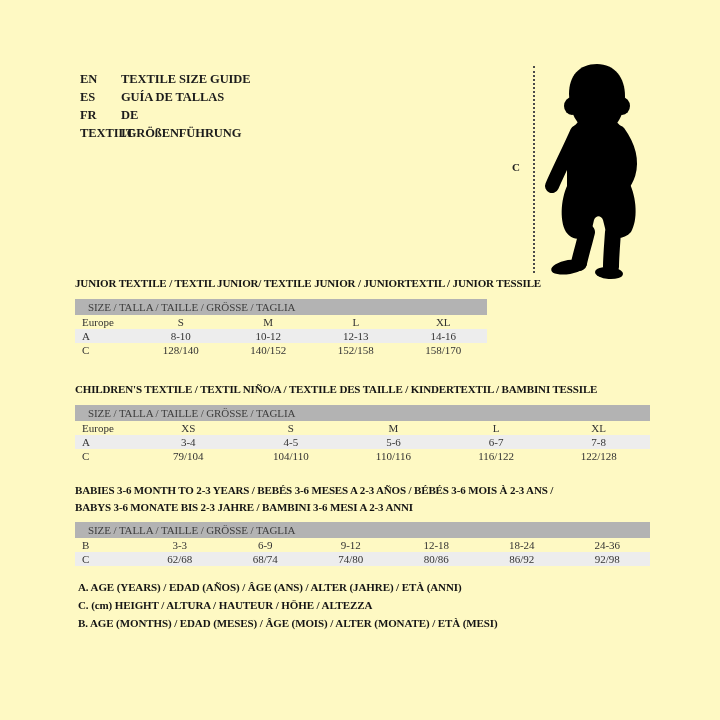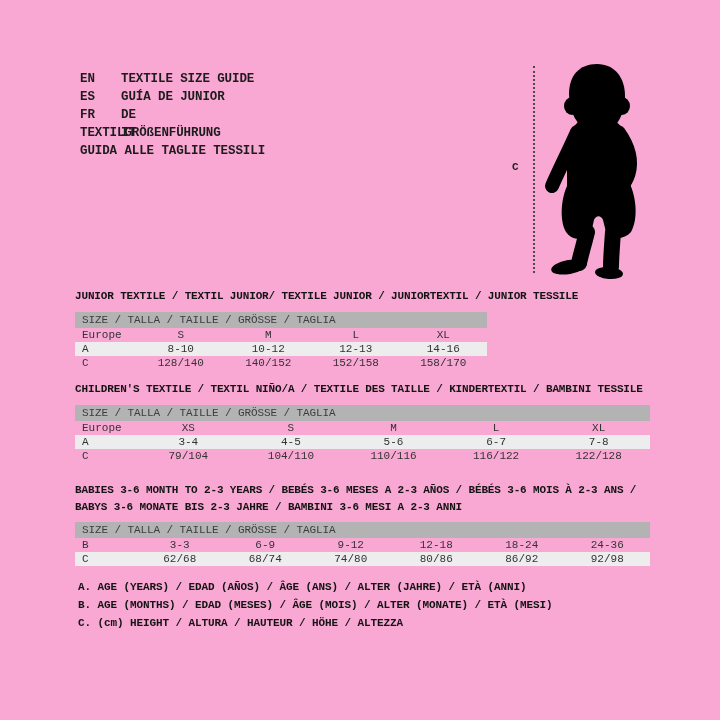--- a/index.html
+++ b/index.html
@@ -1,67 +1,66 @@
 <!DOCTYPE html>
 <html><head>
 <meta charset="utf-8">
 <style>
   html,body{margin:0;padding:0;background:#ffffff;}
-  .canvas{position:relative;width:720px;height:720px;background:#f9a8d4;overflow:hidden;
-          font-family:Liberation Mono, monospace;color:#333;}
+  .canvas{position:relative;width:720px;height:720px;background:#fef9c3;overflow:hidden;
+          font-family:Liberation Serif, serif;color:#333;}
 
   
   .lang-block{position:absolute;left:80px;top:70px;display:grid;
               grid-template-columns:41px auto;grid-auto-rows:18px;
               font-size:12.5px;font-weight:bold;color:#1c1c1c;letter-spacing:-0.1px;}
   .lang-code,.lang-label{line-height:18px;white-space:nowrap;}
 
   
   .figure{position:absolute;left:505px;top:58px;width:175px;height:228px;}
   .dotted-line{position:absolute;left:28px;top:8px;height:207px;width:0;
                border-left:2px dotted #4a4a4a;}
   .height-label{position:absolute;left:7px;top:103px;font-size:11px;font-weight:bold;color:#222;}
   .silhouette{position:absolute;left:36px;top:4px;}
 
   
   #sections .section{position:absolute;left:75px;width:600px;}
-  #sections > .section:nth-child(1){top:288px;}
+  #sections > .section:nth-child(1){top:275px;}
   #sections > .section:nth-child(2){top:381px;}
   #sections > .section:nth-child(3){top:482px;}
   .section-title{font-size:11px;font-weight:bold;color:#141414;letter-spacing:-0.15px;
                  white-space:pre-line;line-height:16.5px;margin-bottom:7px;}
   .table{width:575px;}
   #sections > .section:nth-child(1) .table{width:412px;}
   .size-bar{height:16px;line-height:16px;background:#b3b3b3;color:#3d3d3d;
-            font-size:11px;padding-left:7px;letter-spacing:-0.1px;box-sizing:border-box;}
+            font-size:11px;padding-left:13px;letter-spacing:-0.1px;box-sizing:border-box;}
   .rows > .trow{display:grid;height:14px;line-height:15.5px;font-size:11px;color:#333;}
   .rows > .trow:nth-child(2){background:#ededed;}
   .trow .cell{text-align:center;white-space:nowrap;}
   .trow .rlabel{text-align:left;padding-left:7px;}
 
   
   #legend{position:absolute;left:78px;top:578px;font-size:11px;font-weight:bold;
           color:#141414;line-height:18px;letter-spacing:-0.1px;}
   #legend .legend-line{white-space:nowrap;}
 </style>
 </head>
 <body>
 
 <div class="canvas">
 
   <div class="lang-block" id="langs">
       <div class="lang-code">EN</div>
       <div class="lang-label">TEXTILE SIZE GUIDE</div>
       <div class="lang-code">ES</div>
-      <div class="lang-label">GUÍA DE JUNIOR</div>
+      <div class="lang-label">GUÍA DE TALLAS</div>
       <div class="lang-code">FR</div>
       <div class="lang-code">DE</div>
       <div class="lang-label">TEXTILGRÖßENFÜHRUNG</div>
       <div class="lang-code">IT</div>
-      <div class="lang-label">GUIDA ALLE TAGLIE TESSILI</div>
     </div>
 
   <div class="figure">
     <div class="dotted-line"></div>
     <div class="height-label">C</div>
     <svg class="silhouette" width="118" height="218" viewBox="0 0 118 218" aria-hidden="true">
       <g fill="#000">
 
         <ellipse cx="31" cy="44" rx="8" ry="9"></ellipse>
         <ellipse cx="81" cy="44" rx="8" ry="9"></ellipse>
@@ -173,17 +172,17 @@
               <div class="cell">86/92</div>
               <div class="cell">92/98</div>
             </div>
           </div>
         </div>
       </div>
     </div>
 
   <div id="legend">
       <div class="legend-line">A. AGE (YEARS) / EDAD (AÑOS) / ÂGE (ANS) / ALTER (JAHRE) / ETÀ (ANNI)</div>
+      <div class="legend-line">C. (cm) HEIGHT / ALTURA / HAUTEUR / HÖHE / ALTEZZA</div>
       <div class="legend-line">B. AGE (MONTHS) / EDAD (MESES) / ÂGE (MOIS) / ALTER (MONATE) / ETÀ (MESI)</div>
-      <div class="legend-line">C. (cm) HEIGHT / ALTURA / HAUTEUR / HÖHE / ALTEZZA</div>
     </div>
 
 </div>
 
 </body></html>

